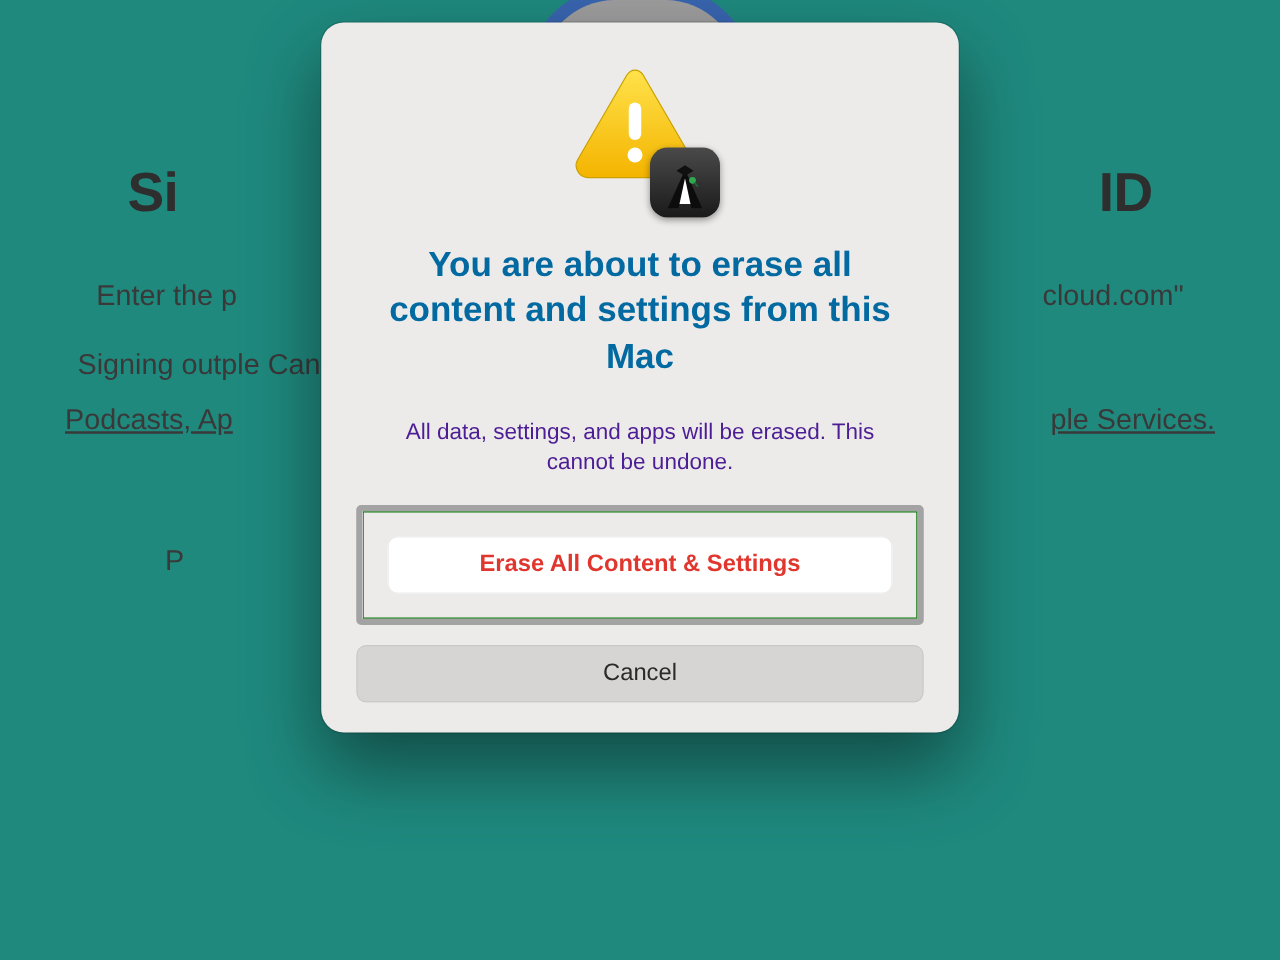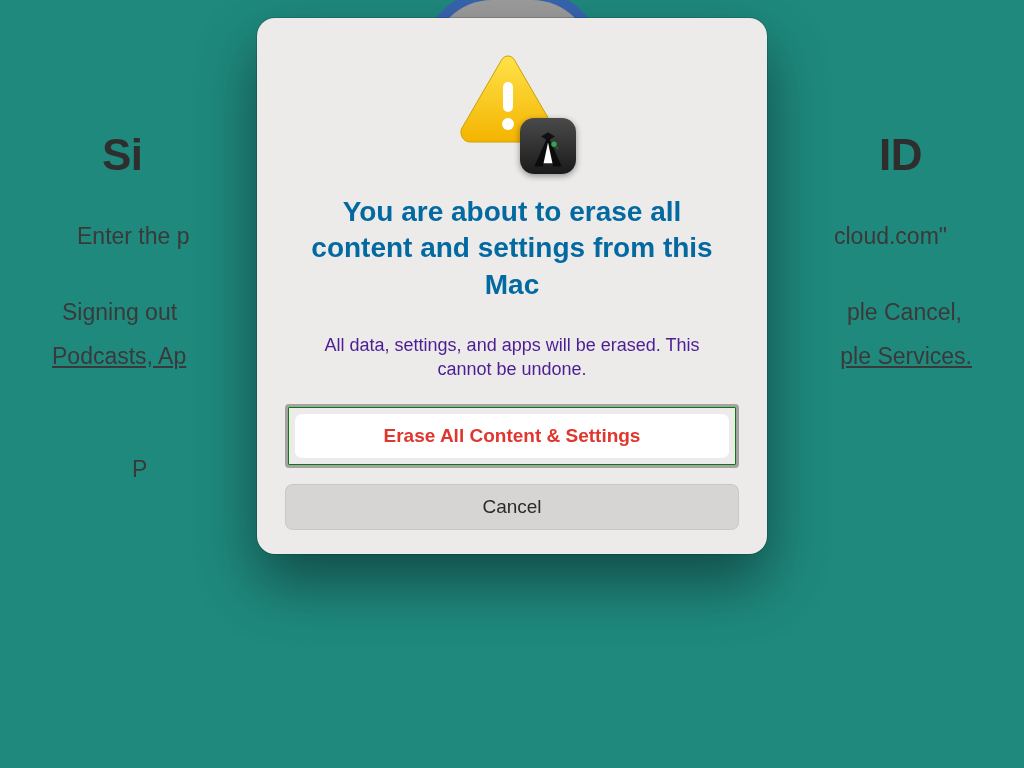--- a/index.html
+++ b/index.html
@@ -78,21 +78,21 @@
     border-radius: 8px; border: none;
     font-size: 19px; font-weight: 500;
     cursor: pointer;
     display: flex; align-items: center; justify-content: center;
   }
   .btn-erase {
     background: #fff; color: #e0362e; font-weight: 600;
     box-shadow: inset 0 0 0 1px rgba(0,0,0,0.08);
   }
   .erase-wrap {
-    width: 100%; padding: 6px; border: 3px solid #a3a3a3;
+    width: 100%; padding: 20px; border: 5px solid #a3a3a3;
     border-radius: 4px; margin-bottom: 16px;
     box-shadow: 0 0 0 1px #0a7a0a inset;
   }
   .btn-cancel {
     background: #d6d5d4; color: #2a2a2a;
     box-shadow: inset 0 0 0 1px rgba(0,0,0,0.06);
   }
 
   
   .watermark {
@@ -111,21 +111,21 @@
   <div class="bg-title" style="width:820px; display:flex; justify-content:space-between;">
     <span>Si</span>
     <span>ID</span>
   </div>
 
   <div class="bg-line" style="width:870px; display:flex; justify-content:space-between;">
     <span>Enter the p</span>
     <span>cloud.com"</span>
   </div>
 
-  <div class="bg-line" style="width:900px; display:flex; justify-content:space-between; margin-top:33px;">
+  <div class="bg-line" style="width:900px; display:flex; margin-top:12px;">
     <span>Signing out</span>
     <span>ple Cancel,</span>
   </div>
   <div class="bg-line" style="width:930px; display:flex; justify-content:space-between;text-decoration:underline;">
     <span>Podcasts, Ap</span>
     <span>ple Services.</span>
   </div>
 
   <div class="bg-line" style="width:760px; display:flex; justify-content:space-between; margin-top:70px;">
     <span>P</span>

